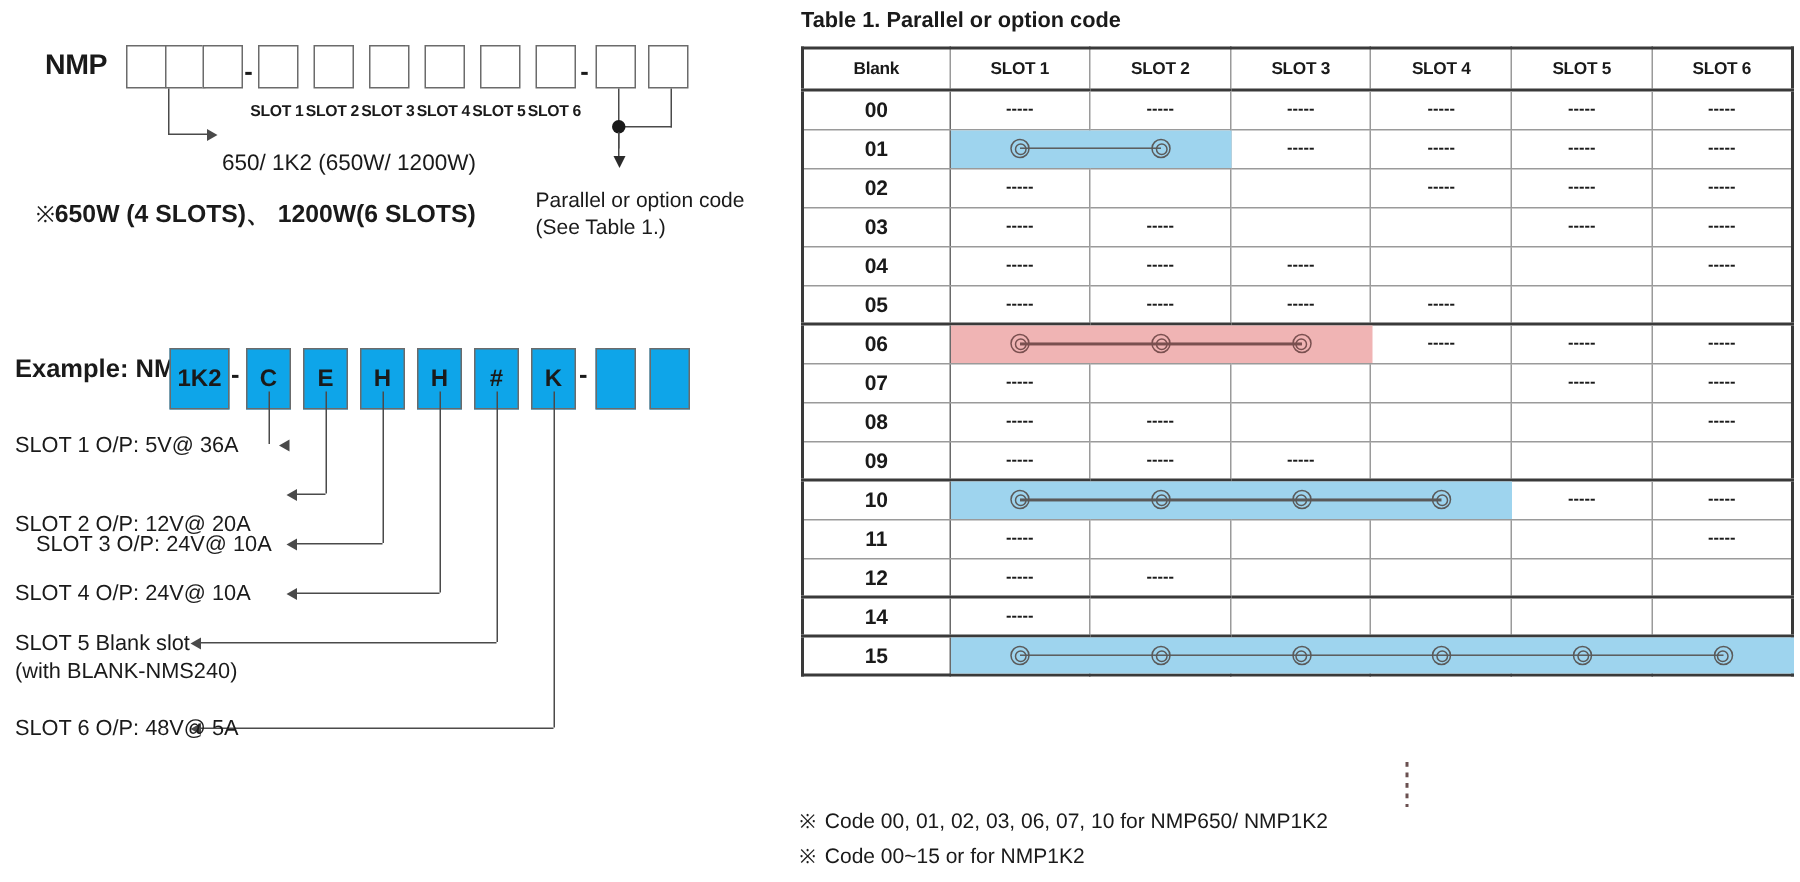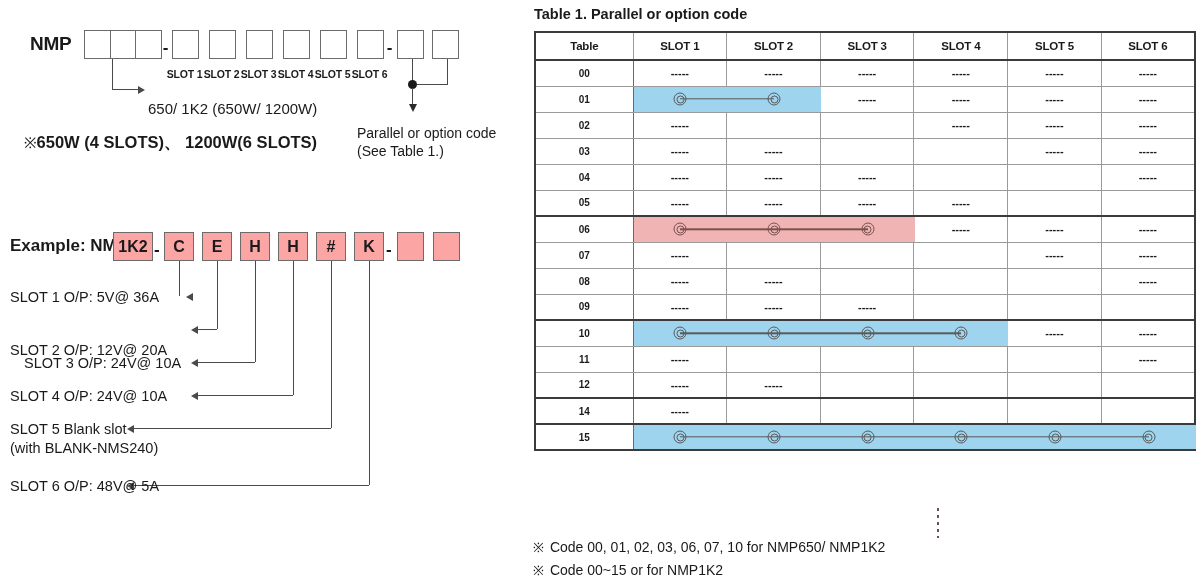--- a/index.html
+++ b/index.html
@@ -77,22 +77,22 @@
     font-size:14px; line-height:1.32; white-space:nowrap;
   }
 
   
   #example-row { position:absolute; left:10px; top:232px; height:34px; }
   #example-lead {
     position:absolute; left:0; top:4px;
     font-size:17px; font-weight:bold; white-space:nowrap;
   }
   .ex-box {
-    position:absolute; top:0; height:29px;
-    border:1.4px solid #6b6b6b; background:#fca5a5;
+    position:absolute; top:0; height:41px;
+    border:1.4px solid #6b6b6b; background:#0ea5e9;
     font-size:16px; font-weight:bold;
     display:flex; align-items:center; justify-content:center;
     line-height:1;
   }
   .ex-dash {
     position:absolute; top:9px; font-size:17px; font-weight:bold; line-height:1;
   }
 
   
   .slot-desc {
@@ -121,21 +121,21 @@
     text-align:center; vertical-align:middle;
     height:26px;
   }
   #code-table thead th {
     font-size:11.5px; font-weight:bold;
     height:28px;
     border-bottom:2px solid #3a3a3a;
     letter-spacing:-0.2px;
   }
   #code-table td.code-cell {
-    font-size:10px; font-weight:bold;
+    font-size:14px; font-weight:bold;
     border-right:1.6px solid #6a6a6a;
   }
   #code-table tr.block-end td { border-bottom:2px solid #3a3a3a; }
   #code-table td.dash {
     font-size:11px; font-weight:bold; color:#1a1a1a; letter-spacing:0px;
   }
 
   
   td.slot-cell { position:relative; overflow:visible; }
 
@@ -296,21 +296,21 @@
 
 </div>
 
 <div id="right-panel">
 
   <div id="table-title">Table 1. Parallel or option code</div>
 
   <table id="code-table">
     <thead>
       <tr id="thead-row">
-          <th style="width: 98px;">Table</th>
+          <th style="width: 98px;">Blank</th>
           <th style="width: 93.6667px;">SLOT 1</th>
           <th style="width: 93.6667px;">SLOT 2</th>
           <th style="width: 93.6667px;">SLOT 3</th>
           <th style="width: 93.6667px;">SLOT 4</th>
           <th style="width: 93.6667px;">SLOT 5</th>
           <th style="width: 93.6667px;">SLOT 6</th>
         </tr>
     </thead>
     <tbody id="tbody">
         <tr>

